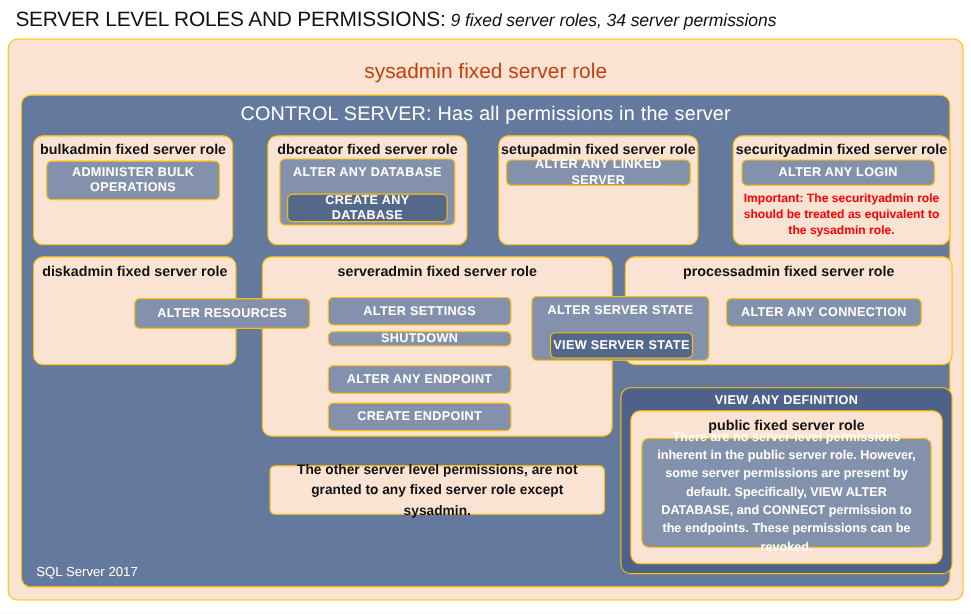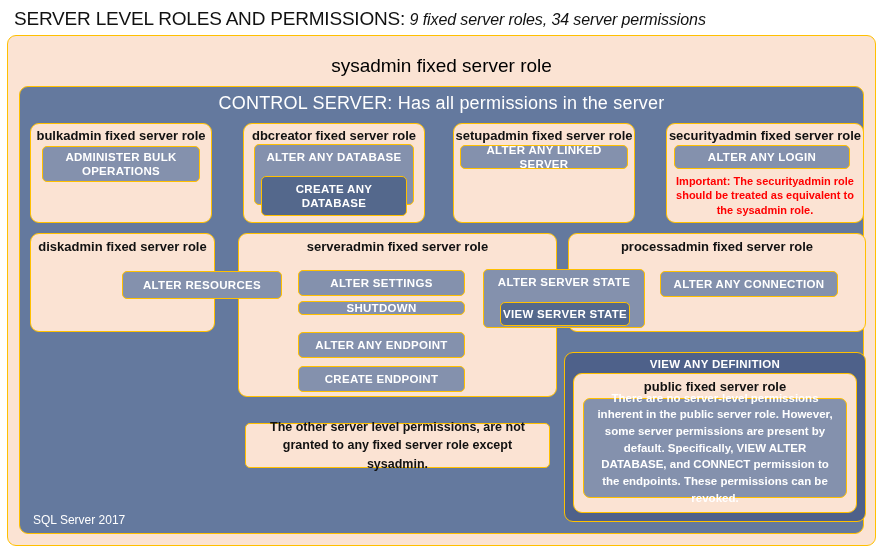--- a/index.html
+++ b/index.html
@@ -75,21 +75,21 @@
     color: #FFFFFF;
     font-size: 18px;
     font-weight: normal;
     letter-spacing: 0.2px;
   }
   .sysadmin-title {
     position: absolute;
     left: 0;
     right: 0;
     text-align: center;
-    color: #000000;
+    color: #c2410c;
     font-size: 19px;
     font-weight: normal;
   }
 
   
   .chip {
     position: absolute;
     background: #8491AD;
     border: 1.4px solid #FFC000;
     border-radius: 5px;
@@ -174,21 +174,21 @@
 
 <div class="peach-frame" style="left:30px; top:123px; width:182px; height:100px;"></div>
 <div class="frame-title-dark" style="left:30px; top:128px; width:182px;">bulkadmin fixed server role</div>
 <div class="chip" style="left:42px; top:146px; width:158px; height:36px;">ADMINISTER  BULK OPERATIONS</div>
 
 <div class="peach-frame" style="left:243px; top:123px; width:182px; height:100px;"></div>
 <div class="frame-title-dark" style="left:243px; top:128px; width:182px;">dbcreator fixed server role</div>
 <div class="chip" style="left:254px; top:144px; width:160px; height:61px; align-items:flex-start; padding-top:5px;">
   <span>ALTER ANY DATABASE</span>
 </div>
-<div class="chip nested" style="left:261px; top:176px; width:146px; height:40px;">CREATE  ANY DATABASE</div>
+<div class="chip nested" style="left:261px; top:176px; width:146px; height:26px;">CREATE  ANY DATABASE</div>
 
 <div class="peach-frame" style="left:453px; top:123px; width:182px; height:100px;"></div>
 <div class="frame-title-dark" style="left:453px; top:128px; width:182px;">setupadmin fixed server role</div>
 <div class="chip" style="left:460px; top:145px; width:168px; height:24px;">ALTER ANY LINKED SERVER</div>
 
 <div class="peach-frame" style="left:666px; top:123px; width:198px; height:100px;"></div>
 <div class="frame-title-dark" style="left:666px; top:128px; width:198px;">securityadmin fixed server role</div>
 <div class="chip" style="left:674px; top:145px; width:176px; height:24px;">ALTER ANY LOGIN</div>
 <div class="note-red" style="left:668px; top:174px; width:194px;">Important:  The securityadmin role should  be treated as equivalent to the sysadmin role.</div>
 

